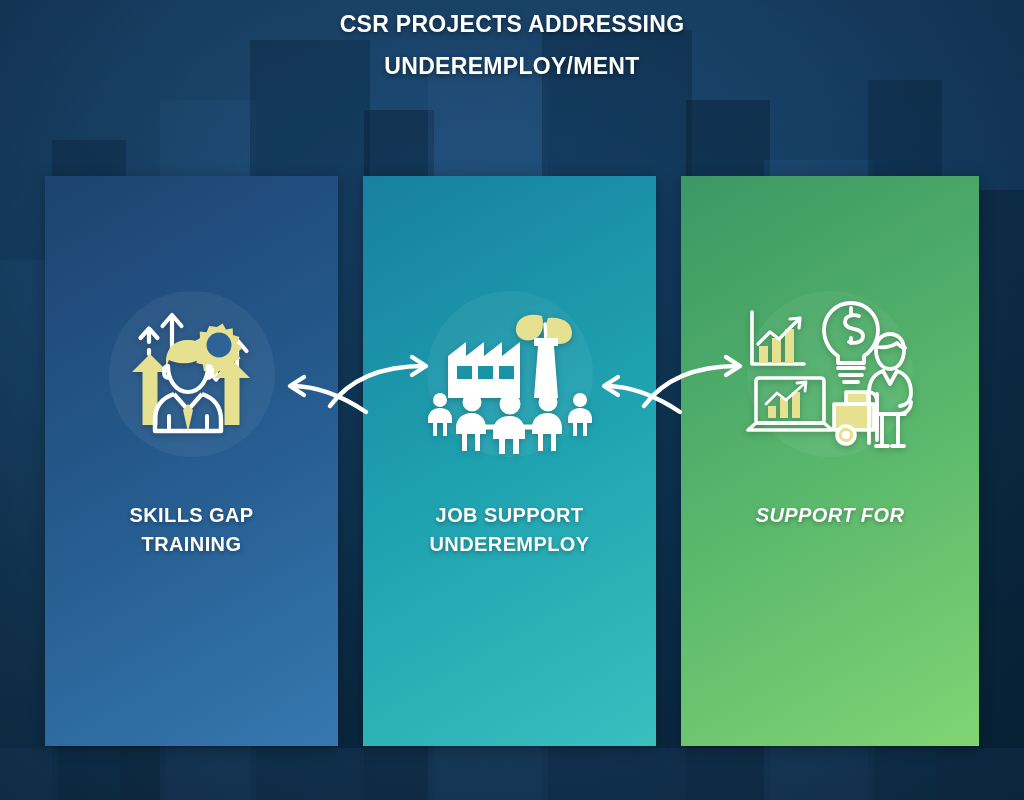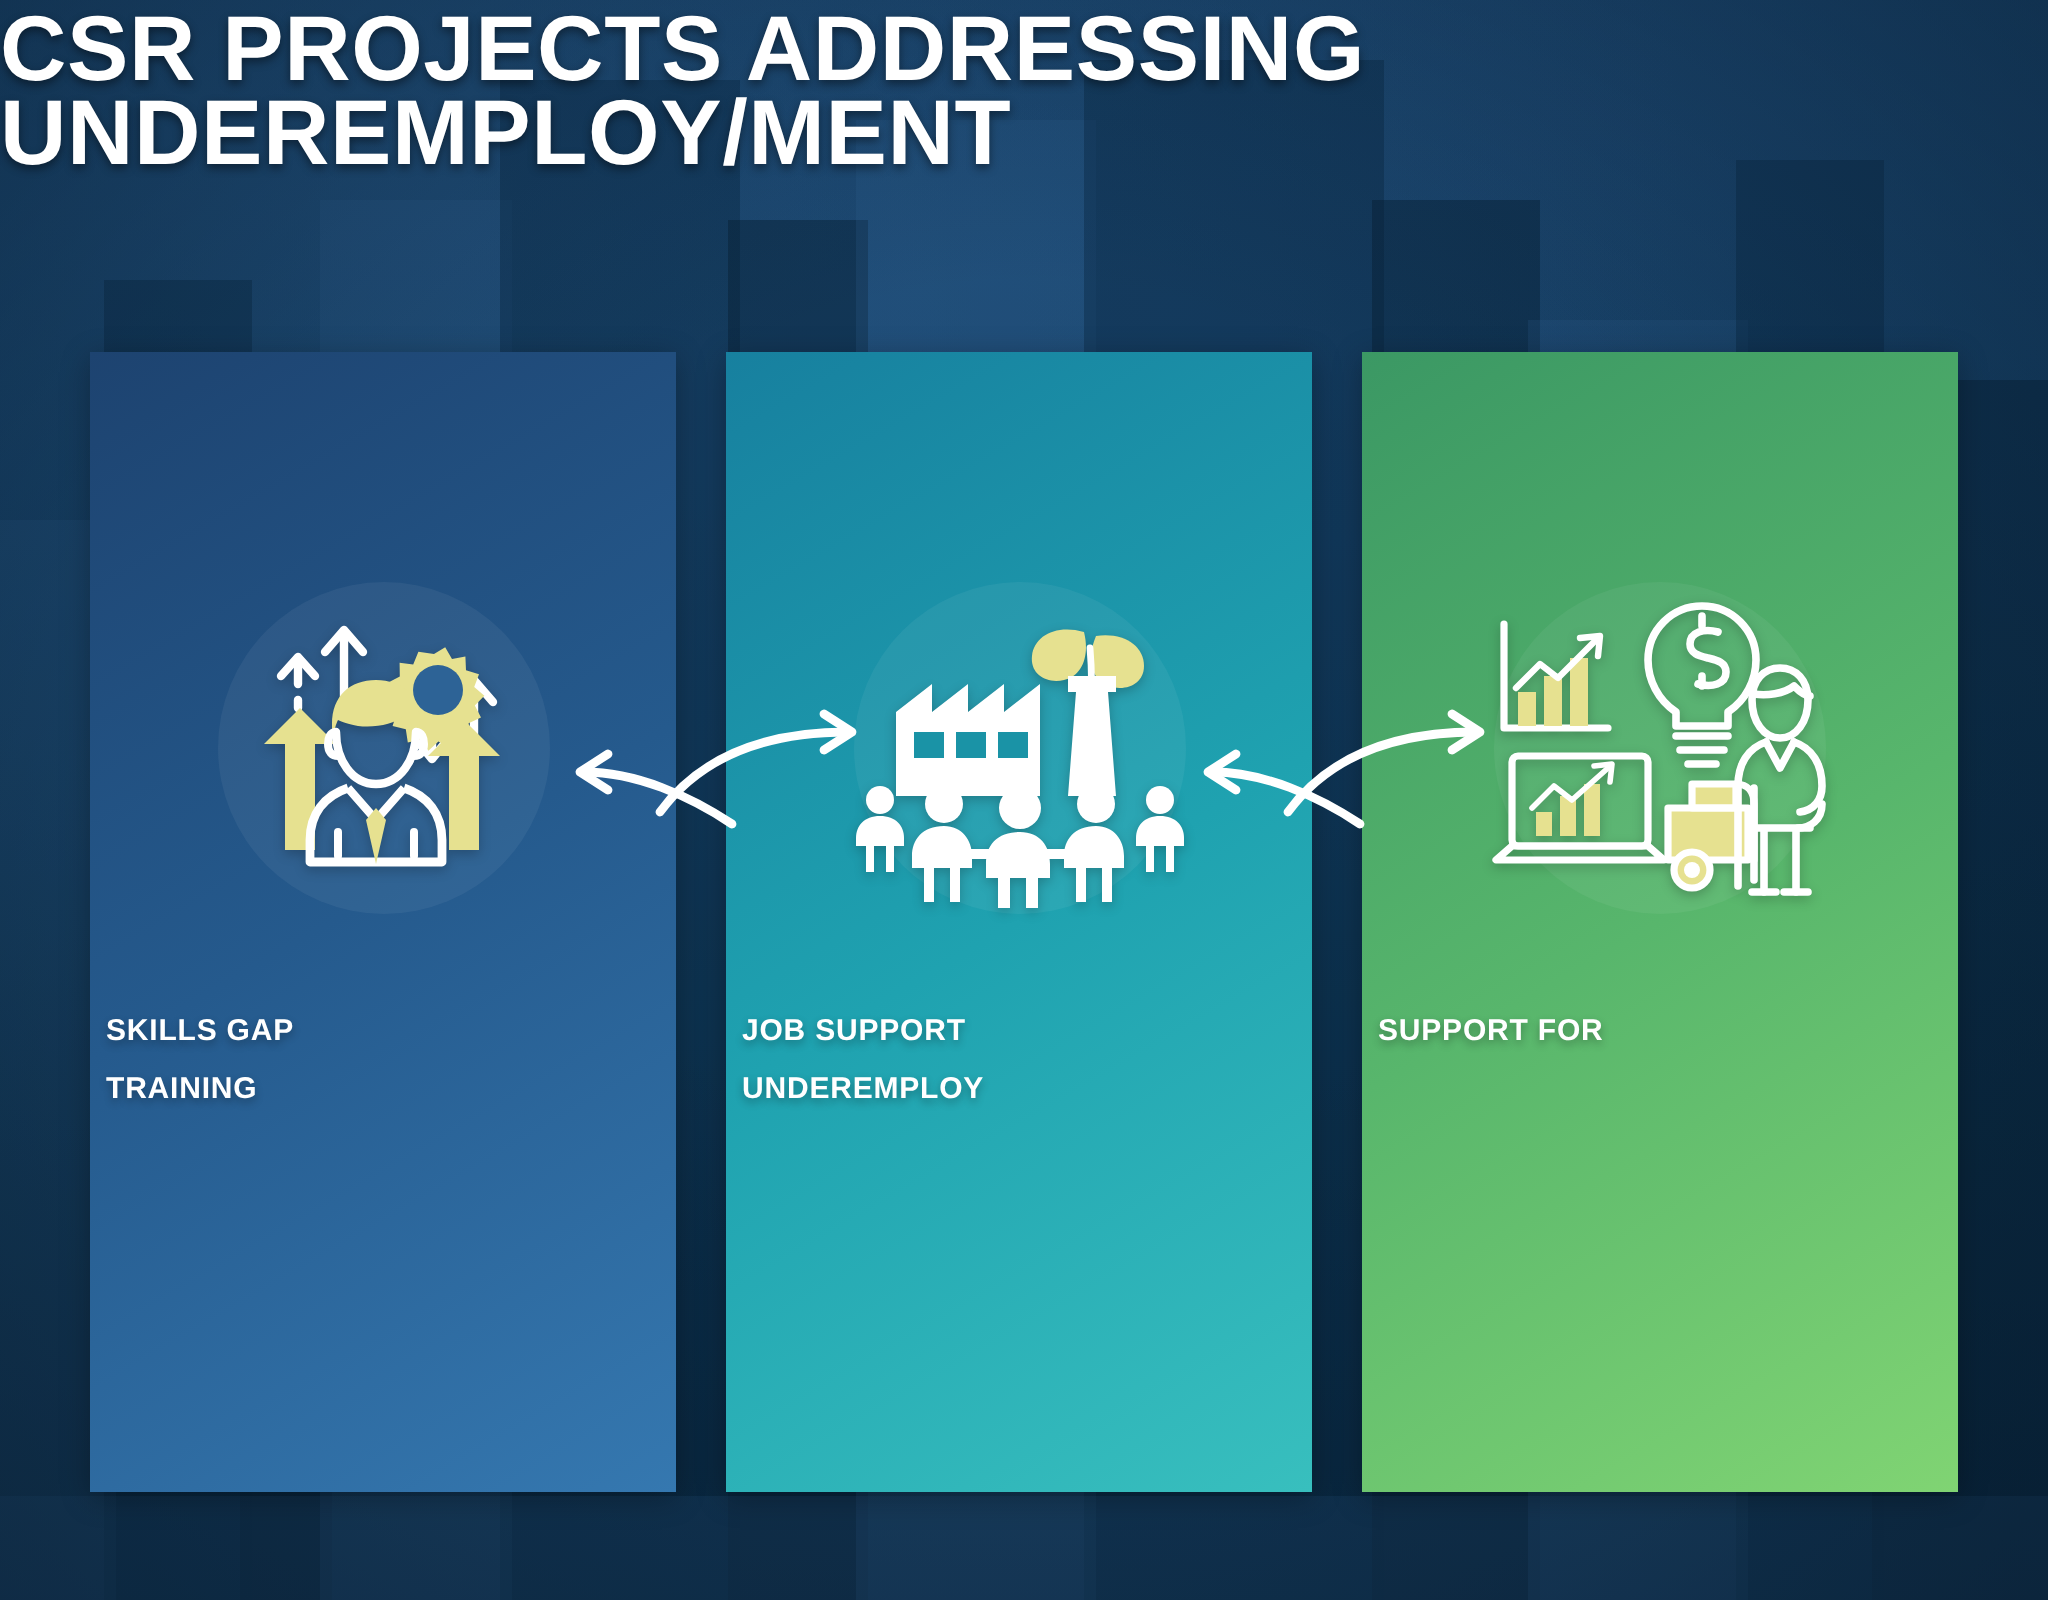--- a/index.html
+++ b/index.html
@@ -21,51 +21,51 @@
   }
   .bld { position:absolute; bottom:0; background:rgba(10,40,66,.42); }
   .bld.lt { background:rgba(52,100,148,.22); }
   .bld.dk { background:rgba(7,30,50,.45); }
   .vig { position:absolute; inset:0;
     background:radial-gradient(ellipse at 50% 45%, rgba(0,0,0,0) 35%, rgba(6,26,44,.55) 100%); }
 
   
   .title {
     position:absolute; top:0; left:0; width:1024px;
-    text-align:left; color:#fff;
-    font-size:46px; font-weight:bold; line-height:42px;
+    text-align:center; color:#fff;
+    font-size:23px; font-weight:bold; line-height:42px;
     letter-spacing:.3px; padding-top:3px;
     text-shadow:0 2px 5px rgba(0,0,0,.45);
     z-index:6;
   }
 
   
   .panels { position:absolute; top:176px; left:0; width:1024px; height:570px; z-index:3; }
   .panel {
     position:absolute; top:0; height:570px; width:293px;
     display:flex; flex-direction:column; align-items:center;
     box-shadow:0 3px 14px rgba(0,0,0,.28);
   }
   #p1 { left:45px;  background:linear-gradient(150deg,#1d4370 0%,#255a8d 48%,#3578b0 100%); }
   #p2 { left:363px; background:linear-gradient(150deg,#17809f 0%,#1fa2b0 50%,#38bfbe 100%); }
-  #p3 { left:681px; width:298px; background:linear-gradient(150deg,#3b9864 0%,#58b66c 50%,#80d473 100%); }
+  #p3 { left:681px; width:298px; background:linear-gradient(150deg,#3b9864 0%,#58b66c 50%,#80d473 100%);font-style:italic; }
 
   .halo {
     position:absolute; top:115px; left:50%; transform:translateX(-50%);
     width:166px; height:166px; border-radius:50%;
     background:rgba(255,255,255,.055);
   }
   .icon-wrap { position:absolute; top:118px; left:50%; transform:translateX(-50%); width:176px; height:160px; }
   .icon-wrap svg { display:block; width:176px; height:160px;
     filter:drop-shadow(0 2px 3px rgba(0,0,0,.22)); }
 
   .caption {
     position:absolute; top:325px; left:0; width:100%;
-    text-align:left; color:#fff; font-weight:bold;
-    font-size:15px; line-height:29px; letter-spacing:.4px;
+    text-align:center; color:#fff; font-weight:bold;
+    font-size:20px; line-height:29px; letter-spacing:.4px;
     text-shadow:0 2px 4px rgba(0,0,0,.3);
     padding:0 8px;
   }
 
   
   .arrows { position:absolute; inset:0; z-index:5; pointer-events:none; }
   .arrows svg { position:absolute; top:0; left:0; width:1024px; height:800px; }
 </style>
 </head>
 <body>

